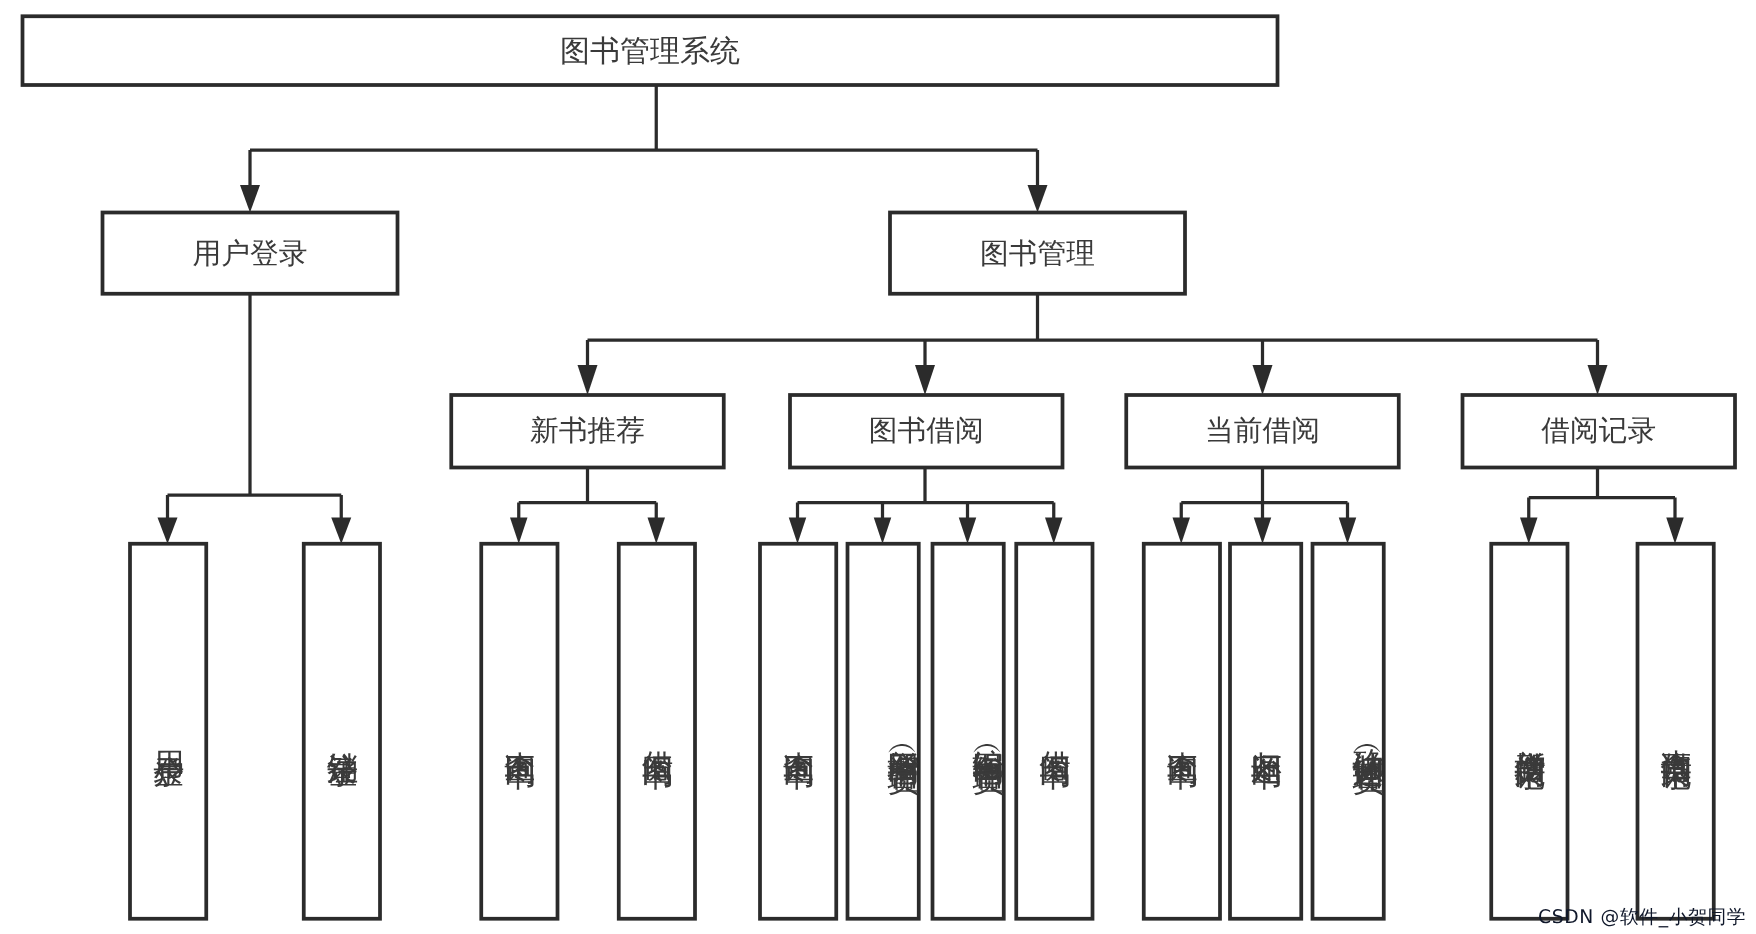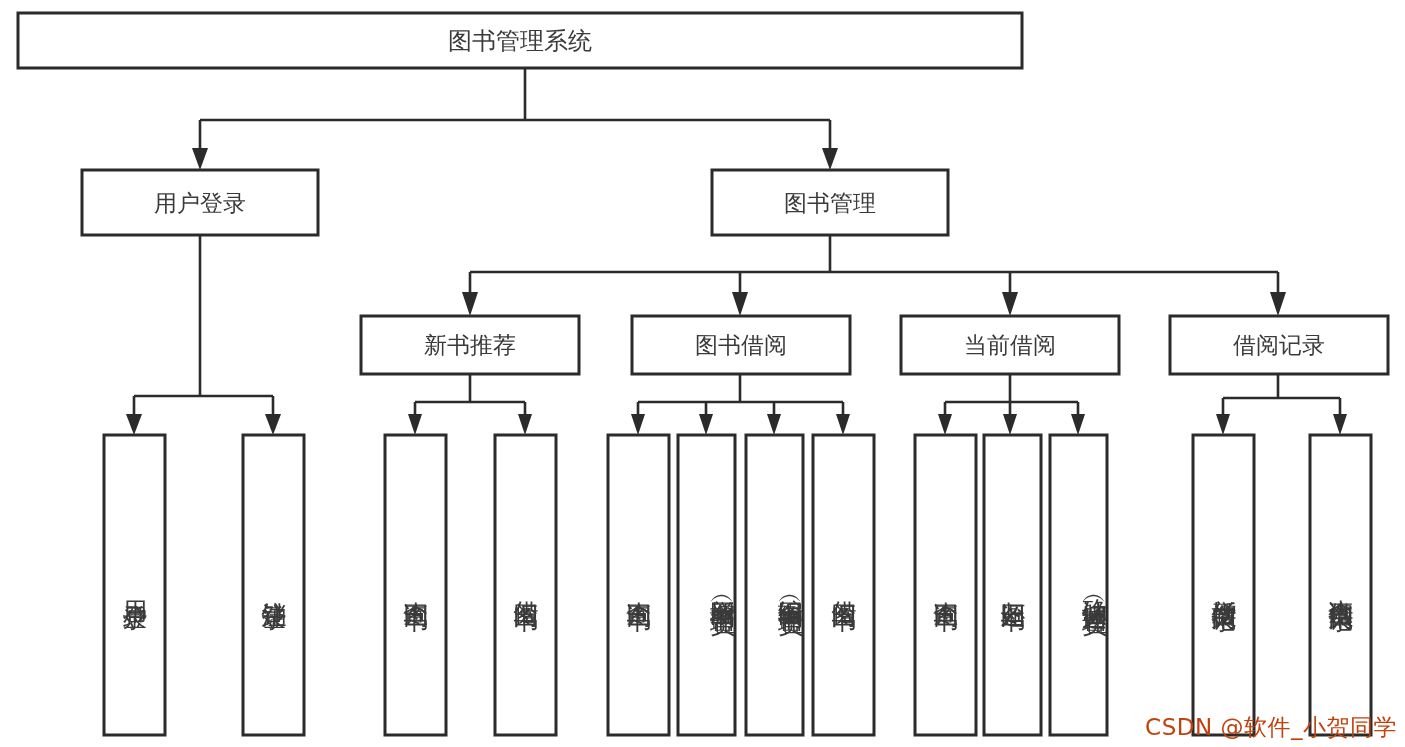--- a/index.html
+++ b/index.html
@@ -48,22 +48,22 @@
     white-space:nowrap;
     pointer-events:none;
   }
   .vlabel.center{align-items:center;}
 
   .watermark{
     position:absolute;
     right:8px;
     bottom:4px;
     font-family:"DejaVu Sans","Liberation Sans",sans-serif;
-    font-size:23px;
-    color:#c2410c;
+    font-size:15px;
+    color:#0f172a;
     white-space:nowrap;
     letter-spacing:0.5px;
   }
 </style>
 </head>
 <body>
 
 <div id="diagram-root">
 
   <svg width="1405" height="747" viewBox="0 0 1405 747">

